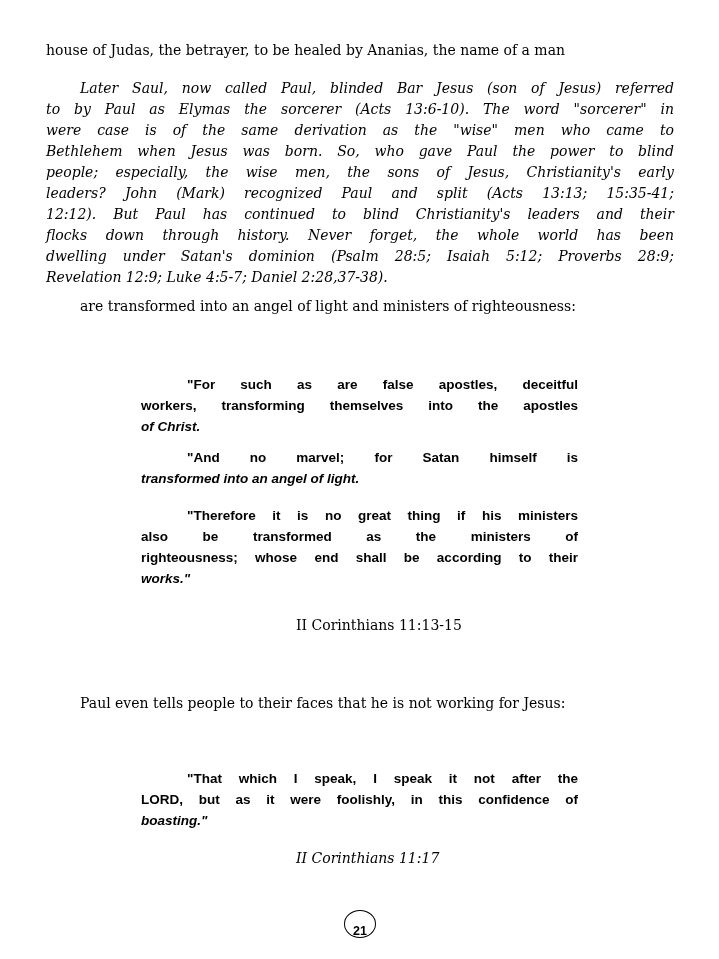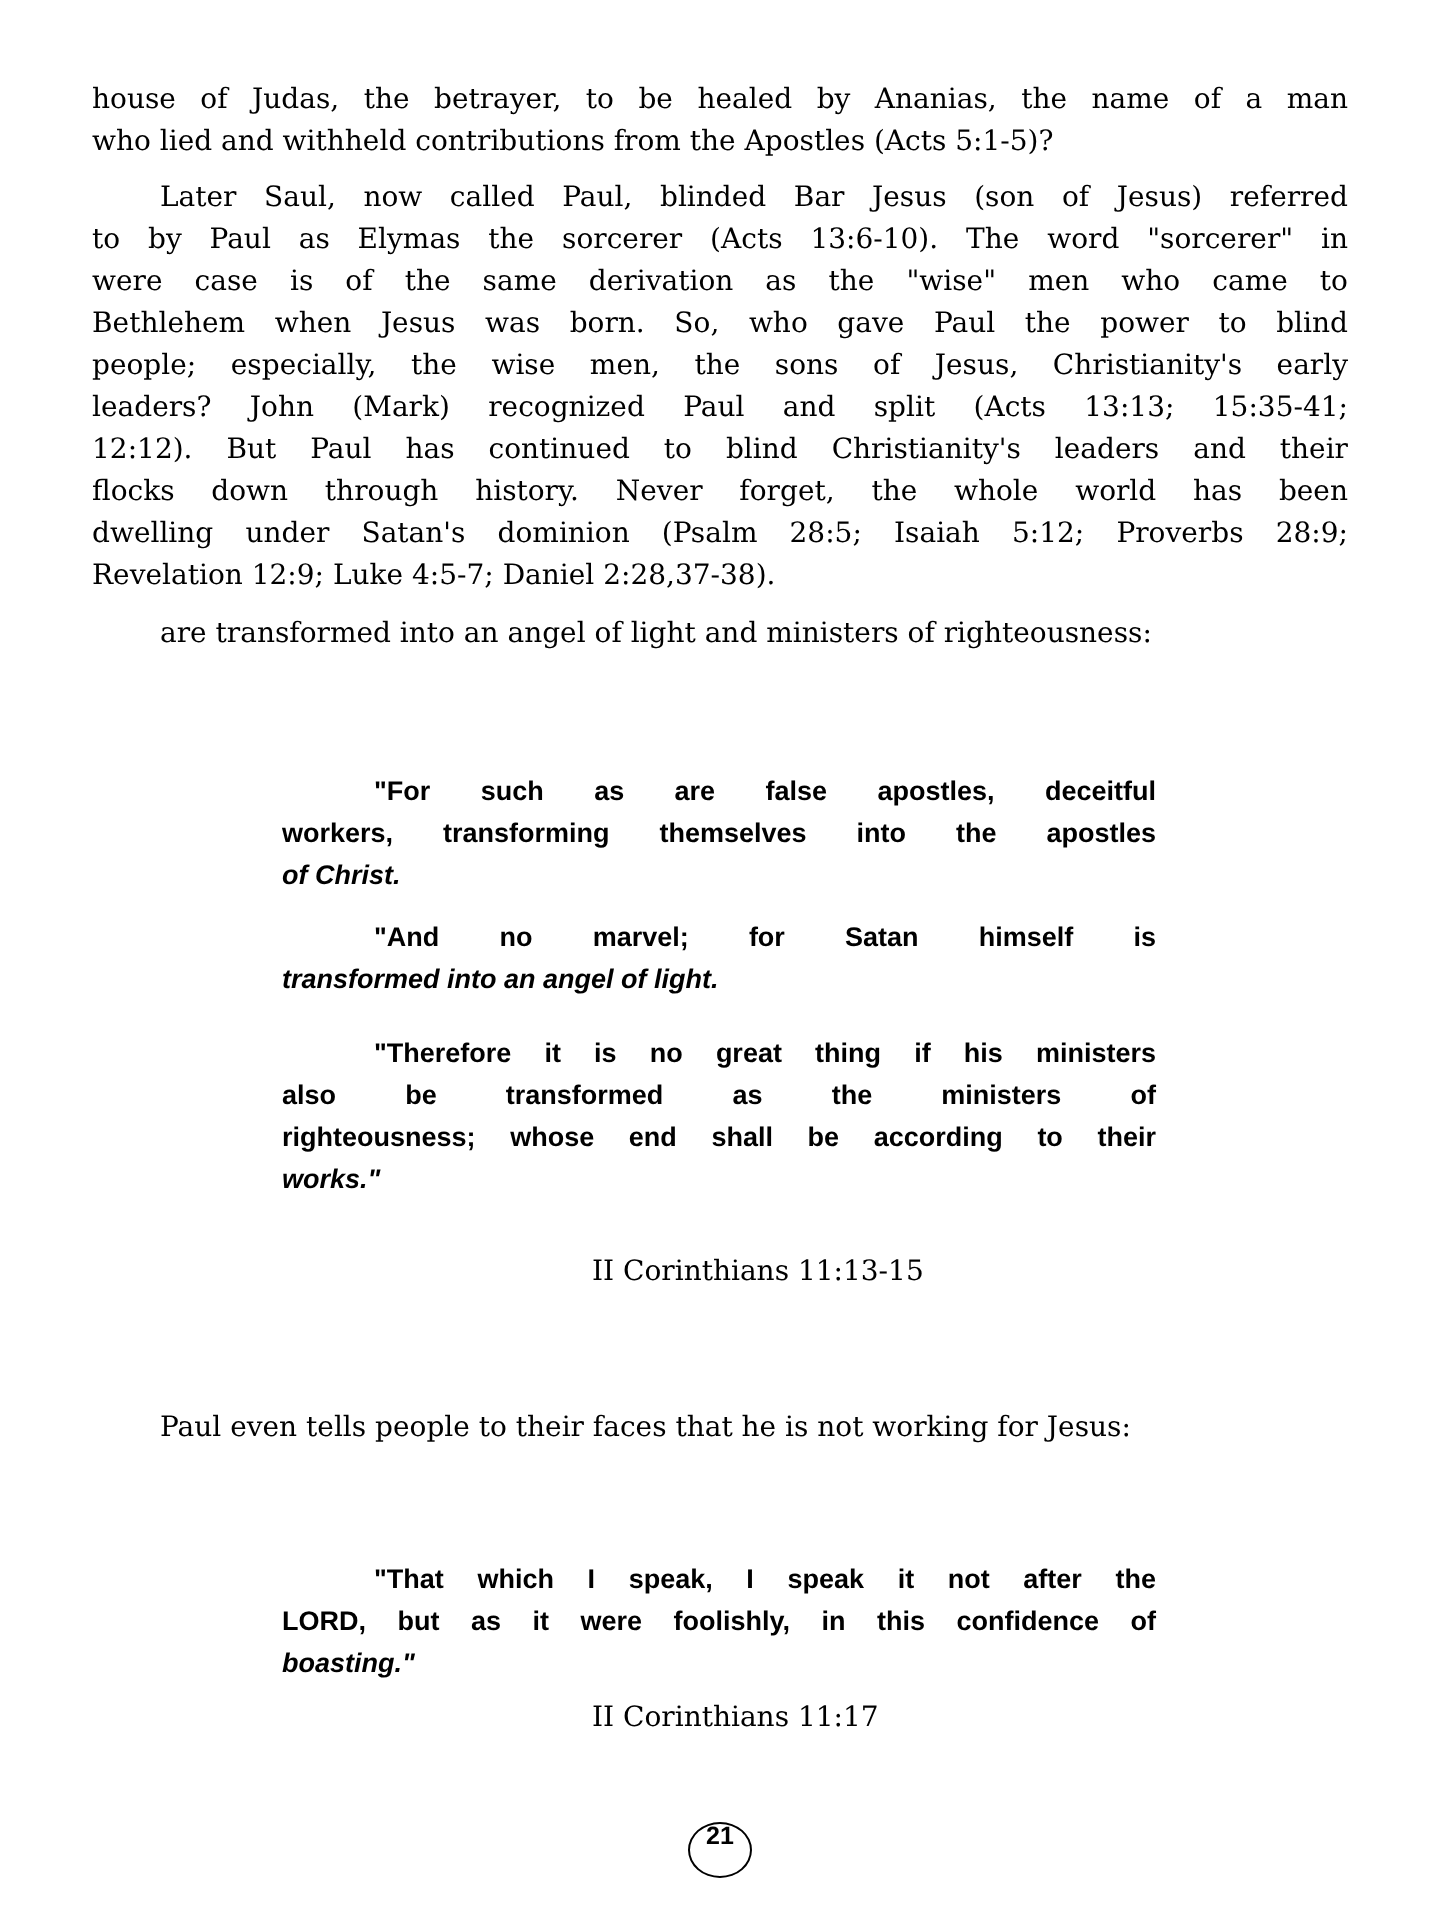--- a/index.html
+++ b/index.html
@@ -31,52 +31,51 @@
     line-height: 21px;
   }
   .quote .line { text-align: justify; text-align-last: justify; }
   .quote .line:last-child { text-align-last: left; font-style: italic; }
   .quote .line:first-child { padding-left: 46px; }
 
   .citation { margin-left: 250px; }
 
   .mt8  { margin-top: 8px; }
   .mt10 { margin-top: 10px; }
-  .mt12 { margin-top: 7px; }
+  .mt12 { margin-top: 17px; font-style: italic; }
   .mt14 { margin-top: 26px; }
   .mt16 { margin-top: 16px; }
   .mt41 { margin-top: 41px; }
   .mt54 { margin-top: 54px; }
   .mt57 { margin-top: 57px; }
 
   .page-badge {
     width: 30px;
     height: 26px;
     border: 1.5px solid #000000;
     border-radius: 50%;
     margin-left: auto;
     margin-right: auto;
     display: flex;
-    align-items: flex-start;
+    align-items: flex-end;
     justify-content: center;
     font-family: "Liberation Sans", sans-serif;
     font-weight: bold;
     font-size: 12.5px;
     line-height: 1;
   }
 </style>
 </head>
 <body>
 
 <div class="page">
   <div class="content">
 
     <div class="para">
         <div class="line">house of Judas, the betrayer, to be healed by Ananias, the name of a man</div>
-        <div class="line">who lied and withheld contributions from the Apostles (Acts 5:1-5)?</div>
       </div>
 
     <div class="para indent mt12">
         <div class="line">Later Saul, now called Paul, blinded Bar Jesus (son of Jesus) referred</div>
         <div class="line">to by Paul as Elymas the sorcerer (Acts 13:6-10). The word "sorcerer" in</div>
         <div class="line">were case is of the same derivation as the "wise" men who came to</div>
         <div class="line">Bethlehem when Jesus was born. So, who gave Paul the power to blind</div>
         <div class="line">people; especially, the wise men, the sons of Jesus, Christianity's early</div>
         <div class="line">leaders? John (Mark) recognized Paul and split (Acts 13:13; 15:35-41;</div>
         <div class="line">12:12). But Paul has continued to blind Christianity's leaders and their</div>

